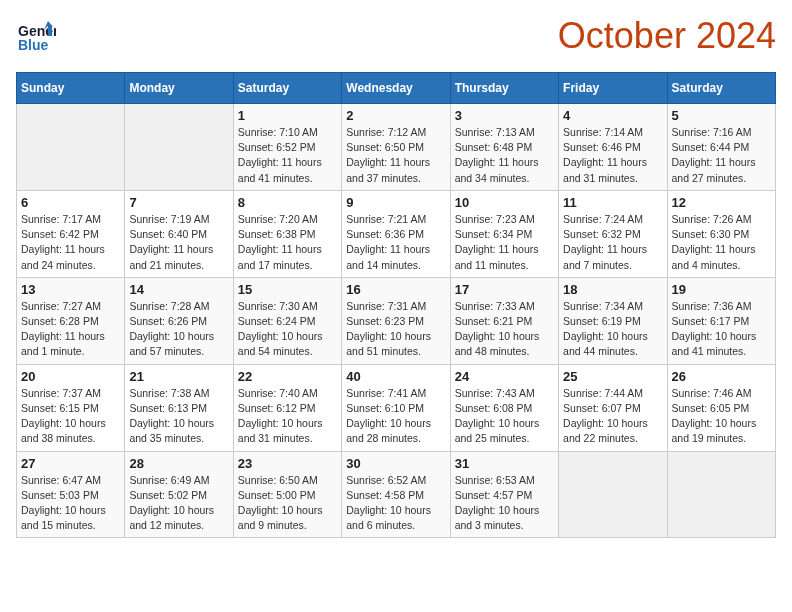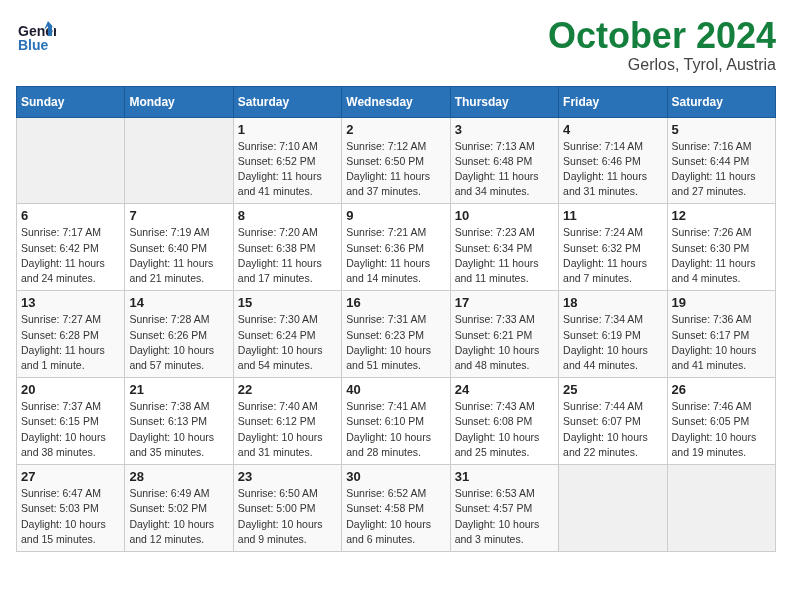--- a/index.html
+++ b/index.html
@@ -19,22 +19,22 @@
     .logo {
       display: flex;
       align-items: center;
       gap: 4px;
     }
     .title-block {
       text-align: right;
     }
     .month-title {
       font-size: 36px;
-      font-weight: bold;
-      color: #15803d;
+      font-weight: normal;
+      color: #c2410c;
       line-height: 1.1;
     }
     .location {
       font-size: 16px;
       color: #444;
     }
     .calendar {
       width: 100%;
       border-collapse: collapse;
       font-size: 11px;
@@ -82,21 +82,20 @@
     <div>
       <svg width="40" height="40" viewBox="0 0 40 40">
         <text x="2" y="20" font-size="14" font-weight="bold" fill="#1a1a2e">General</text>
         <text x="2" y="34" font-size="14" font-weight="bold" fill="#2a72b8">Blue</text>
         <polygon points="32,5 40,14 36,10 36,20 32,20 32,10 28,14" fill="#2a72b8"></polygon>
       </svg>
     </div>
   </div>
   <div class="title-block">
     <div class="month-title">October 2024</div>
-    <div class="location">Gerlos, Tyrol, Austria</div>
   </div>
 </div>
 
 <table class="calendar">
   <thead>
     <tr id="header-row">
         <th>Sunday</th>
         <th>Monday</th>
         <th>Saturday</th>
         <th>Wednesday</th>

